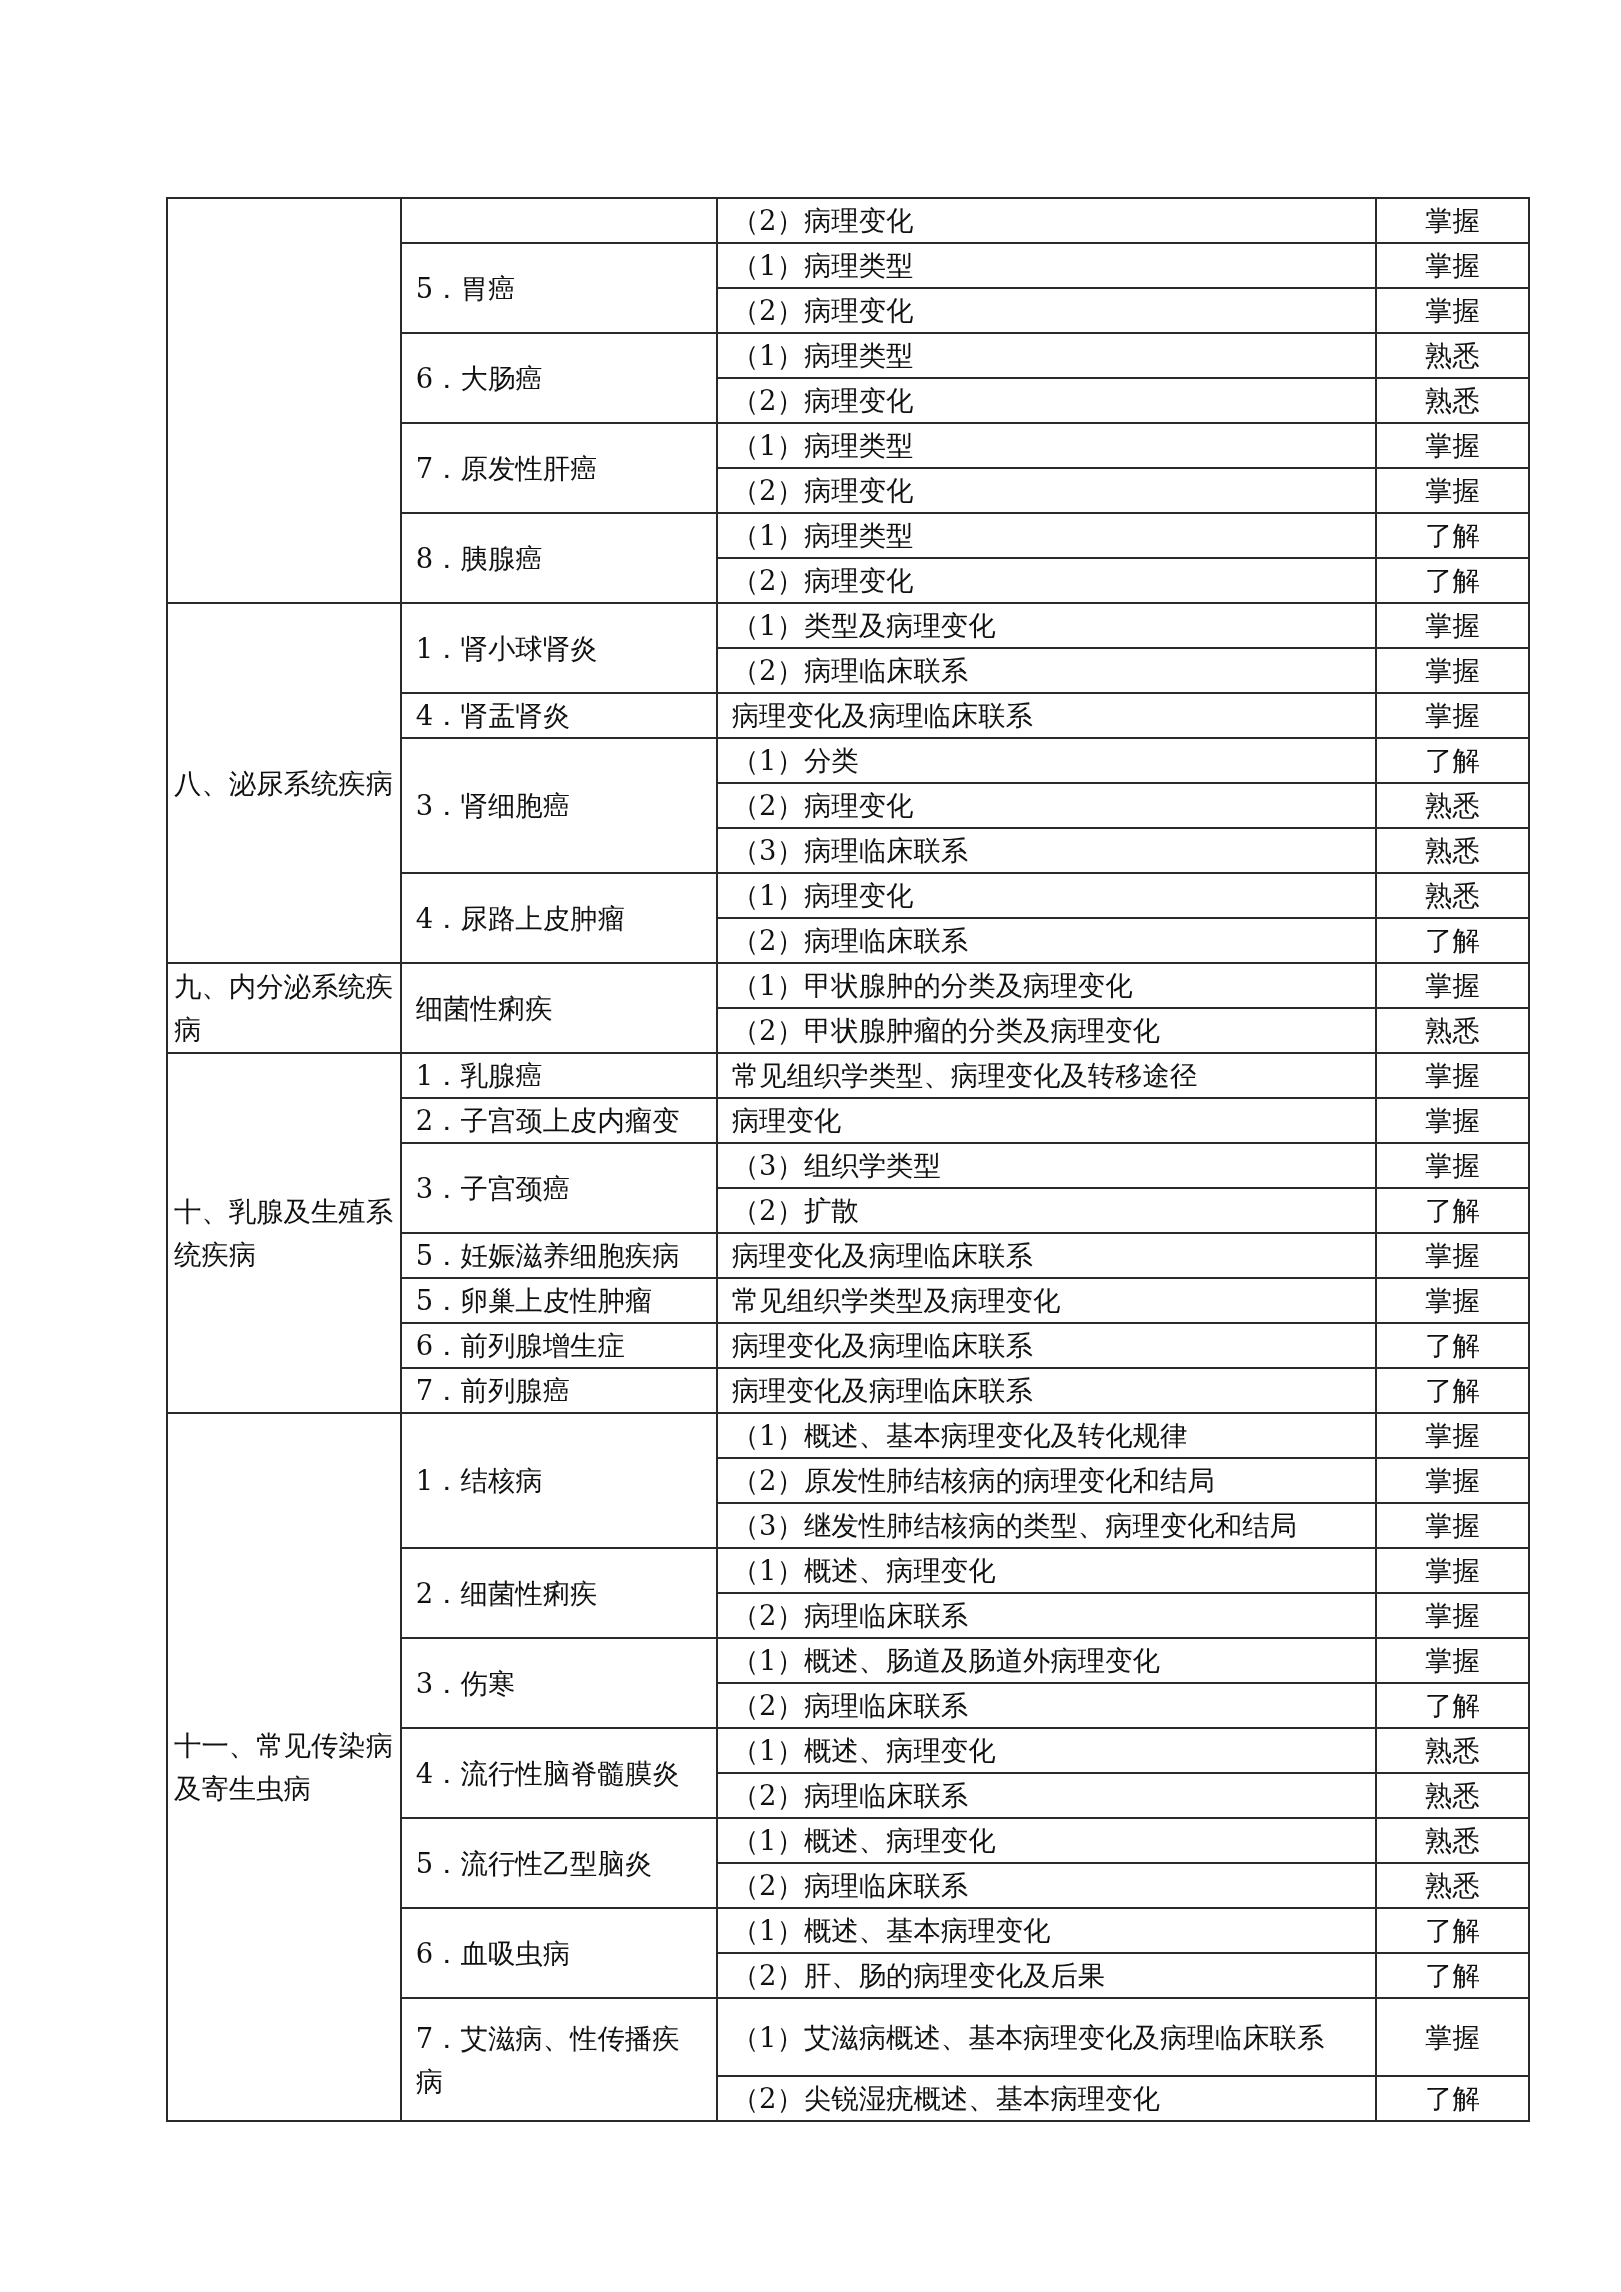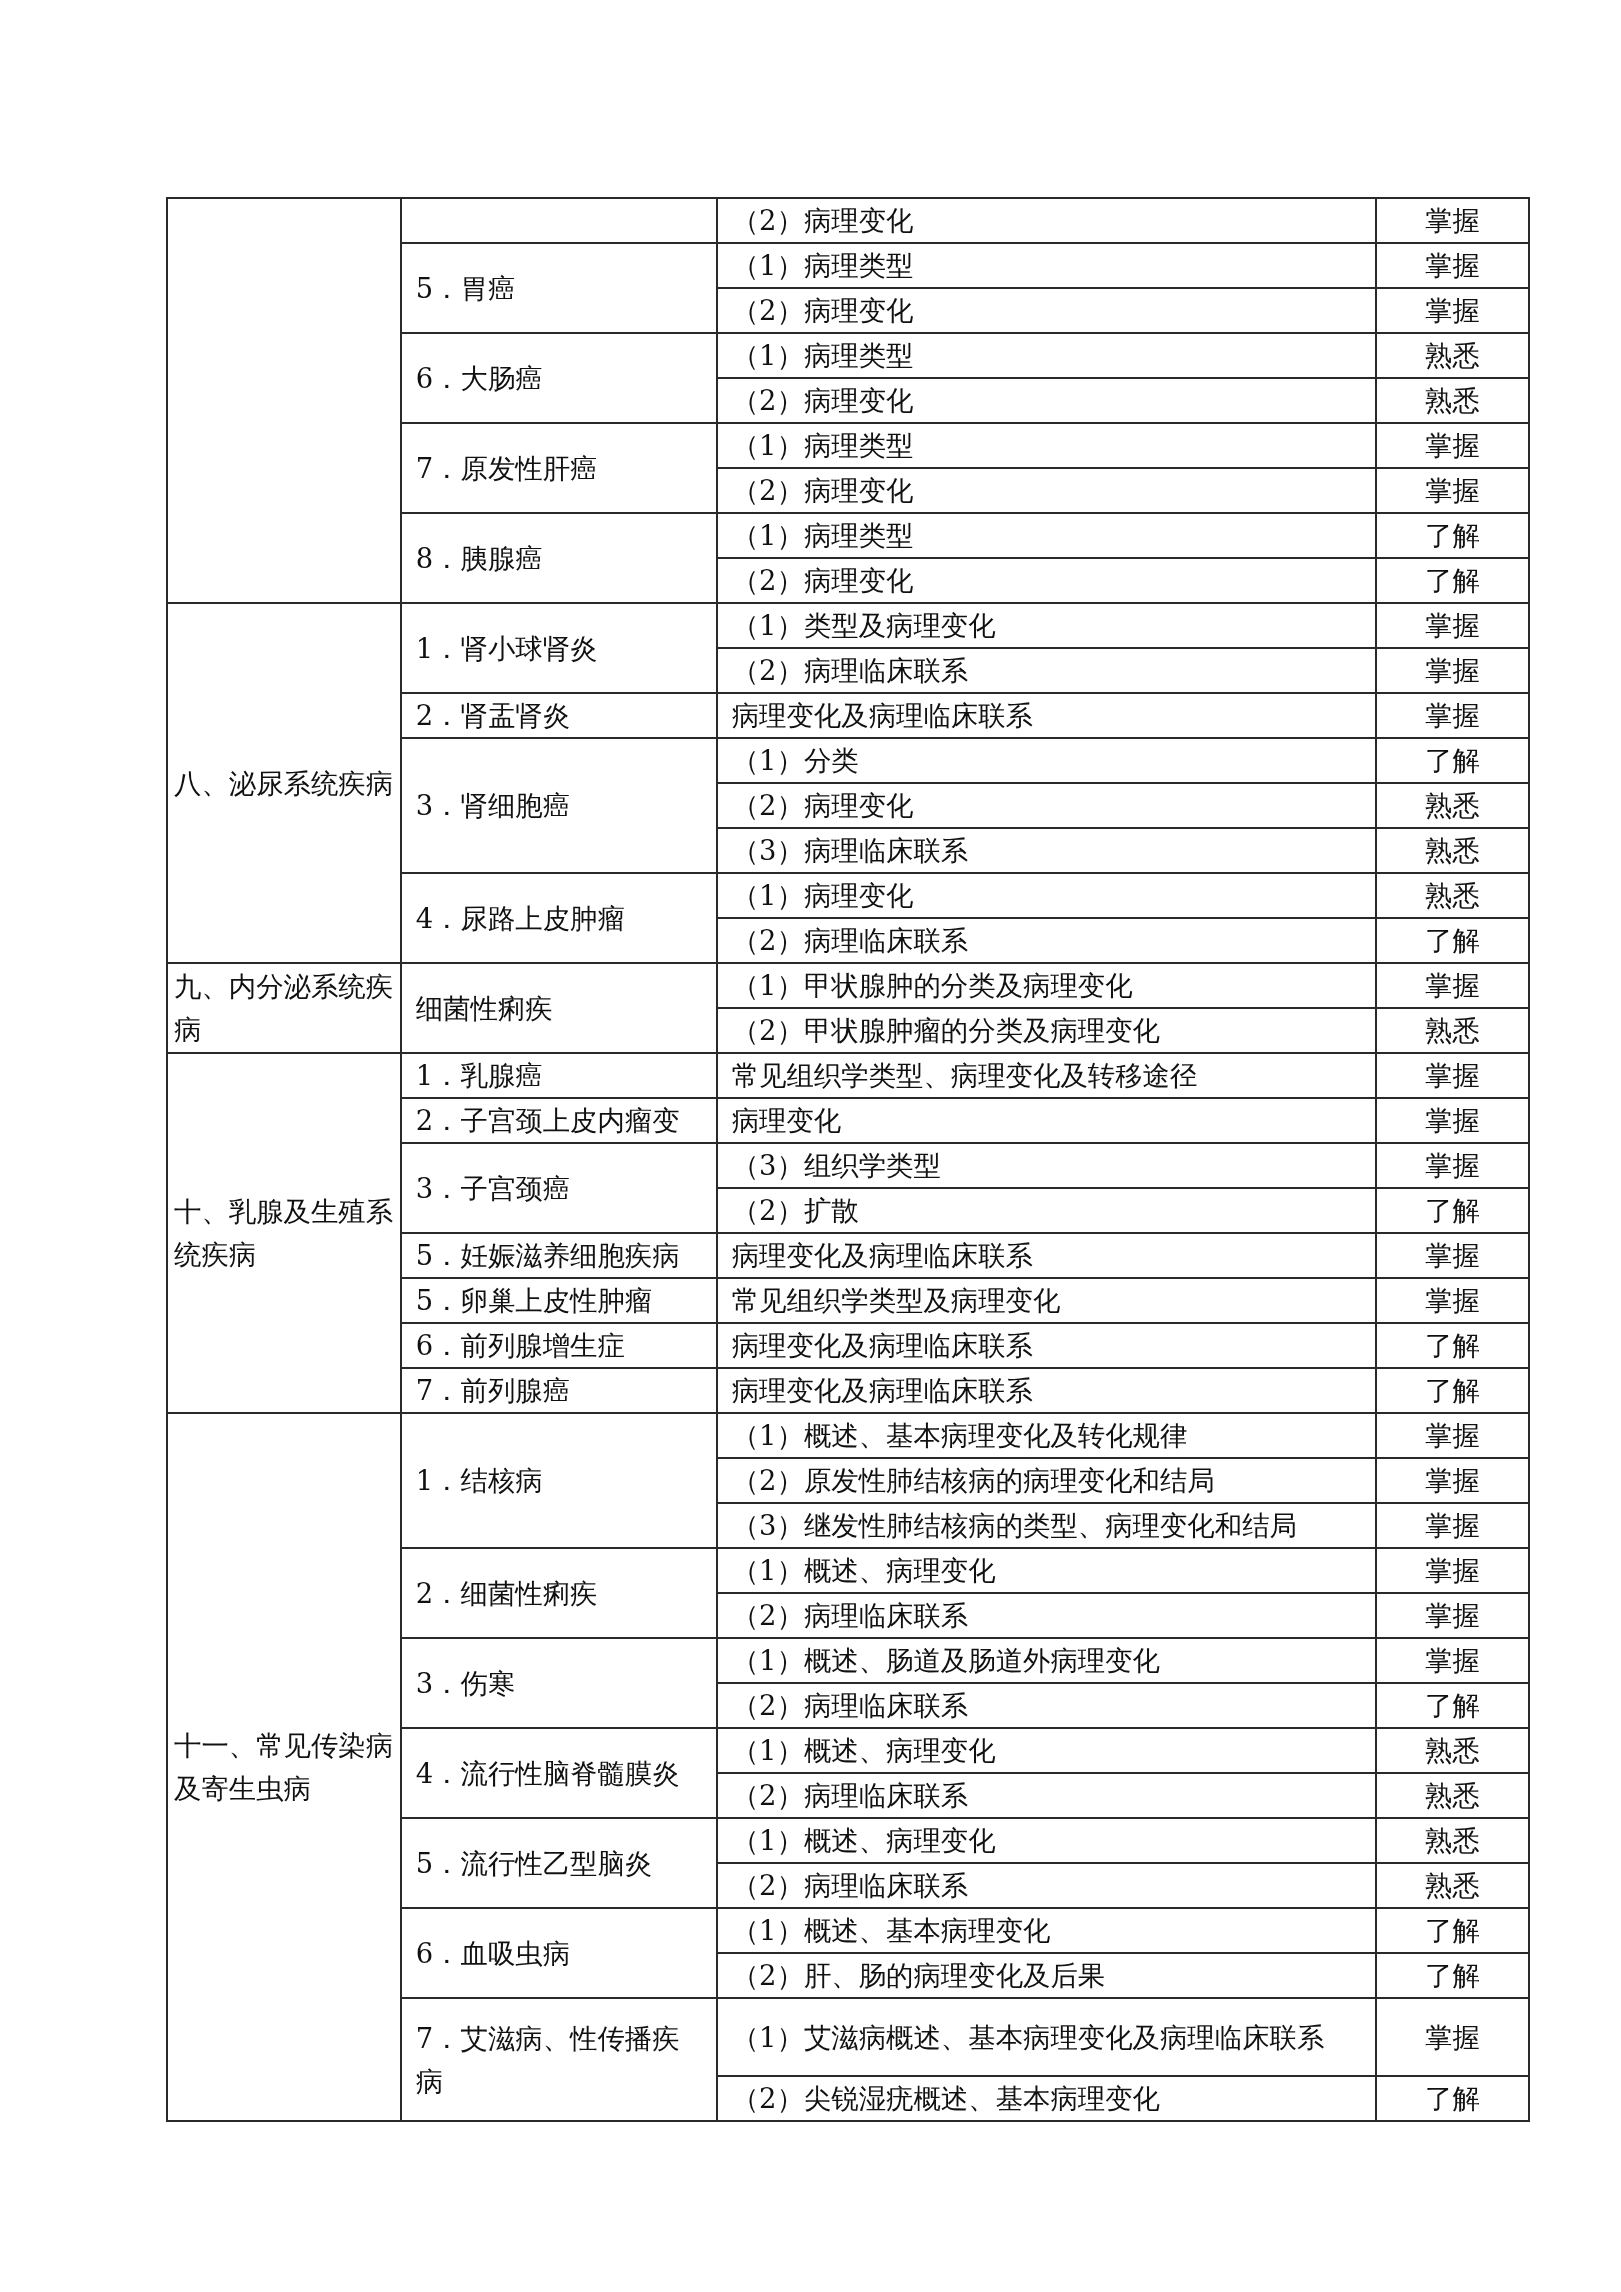--- a/index.html
+++ b/index.html
@@ -80,21 +80,21 @@
           <td class="c1" rowspan="8">八、泌尿系统疾病</td>
           <td class="c2" rowspan="2">1．肾小球肾炎</td>
           <td class="c3">（1）类型及病理变化</td>
           <td class="c4">掌握</td>
         </tr>
         <tr>
           <td class="c3">（2）病理临床联系</td>
           <td class="c4">掌握</td>
         </tr>
         <tr>
-          <td class="c2" rowspan="1">2．肾盂肾炎</td>
+          <td class="c2" rowspan="1">4．肾盂肾炎</td>
           <td class="c3">病理变化及病理临床联系</td>
           <td class="c4">掌握</td>
         </tr>
         <tr>
           <td class="c2" rowspan="3">3．肾细胞癌</td>
           <td class="c3">（1）分类</td>
           <td class="c4">了解</td>
         </tr>
         <tr>
           <td class="c3">（2）病理变化</td>

